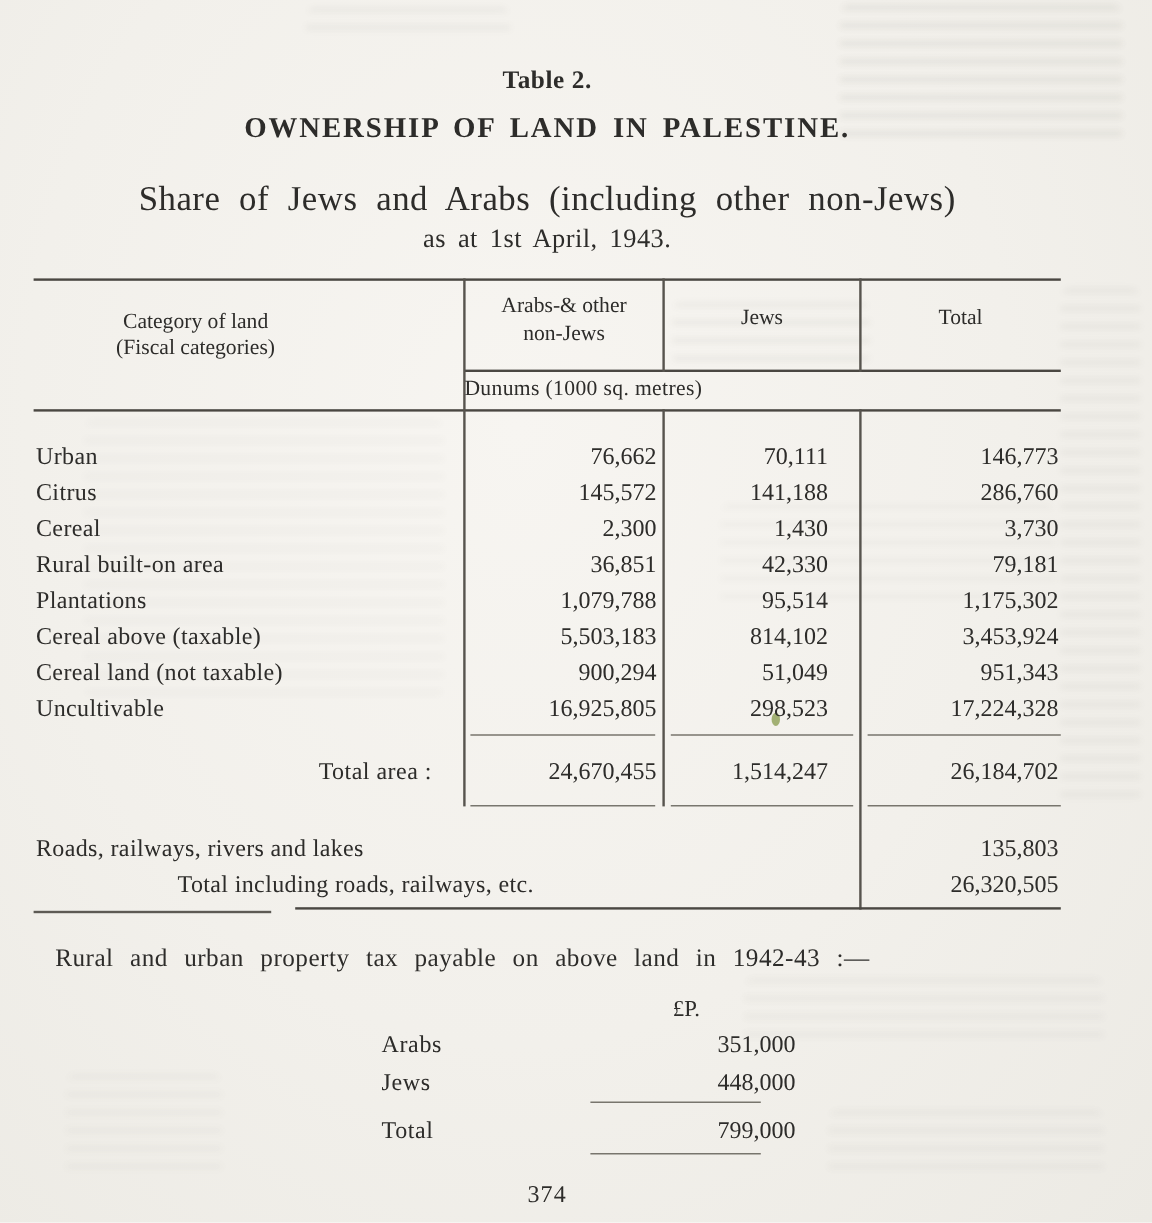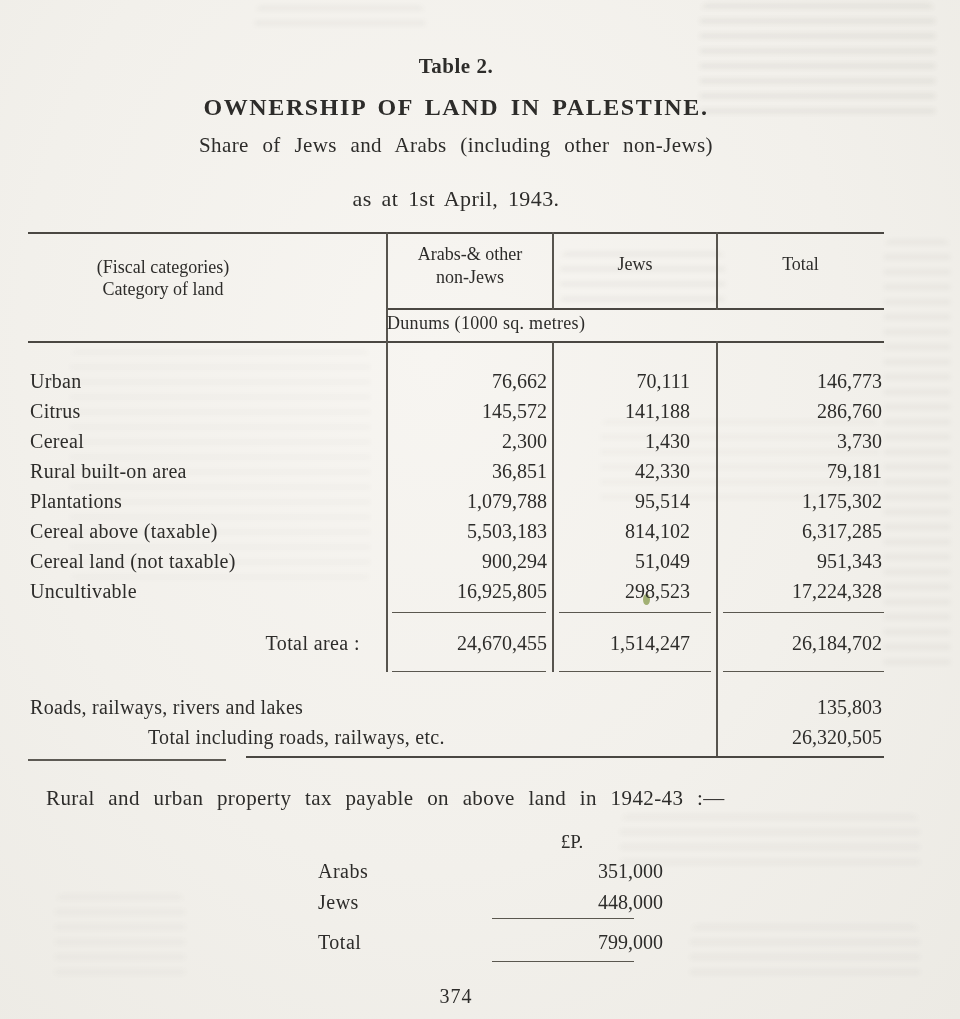--- a/index.html
+++ b/index.html
@@ -12,21 +12,21 @@
   }
   .abs{position:absolute;}
   .ctr{text-align:center;}
   
   .hr{position:absolute;height:2px;background:#4a4742;}
   .hr-thin{position:absolute;height:1px;background:#5a574f;}
   .vr{position:absolute;width:2px;background:#57544e;}
   
   .table-label{left:0;top:54px;width:912px;font-size:21px;font-weight:bold;letter-spacing:.5px;}
   .main-title{left:0;top:94px;width:912px;font-size:24px;font-weight:bold;letter-spacing:1.6px;word-spacing:4px;}
-  .sub1{left:0;top:133px;width:912px;font-size:21px;word-spacing:8px;letter-spacing:.4px;}
+  .sub1{left:0;top:150px;width:912px;font-size:29px;word-spacing:8px;letter-spacing:.4px;}
   .sub2{left:0;top:186px;width:912px;font-size:22px;word-spacing:4px;letter-spacing:.4px;}
   
   .cat-head{left:28px;top:256px;width:270px;font-size:18px;line-height:22px;text-align:center;}
   .arabs-head{left:387px;top:243px;width:166px;font-size:18px;line-height:23px;text-align:center;}
   .jews-head{left:553px;top:254px;width:164px;font-size:18px;text-align:center;}
   .total-head{left:717px;top:254px;width:167px;font-size:18px;text-align:center;}
   .units-head{left:387px;top:313px;width:497px;font-size:18px;letter-spacing:.3px;}
   
   .trow{position:absolute;left:28px;width:856px;height:30px;font-size:20px;line-height:30px;font-family:Liberation Serif, serif;}
   .trow span{position:absolute;top:0;height:100%;}
@@ -77,22 +77,22 @@
   <div class="hr" style="left:28px;top:232px;width:856px;"></div>
   <div class="hr" style="left:387px;top:308px;width:497px;"></div>
   <div class="hr" style="left:28px;top:341px;width:856px;"></div>
   <div class="vr" style="left:386px;top:232px;height:440px;"></div>
   <div class="vr" style="left:552px;top:232px;height:78px;"></div>
   <div class="vr" style="left:552px;top:341px;height:331px;"></div>
   <div class="vr" style="left:716px;top:232px;height:78px;"></div>
   <div class="vr" style="left:716px;top:341px;height:417px;"></div>
 
   <div class="abs cat-head">
+    <div>Category of land</div>
     <div>(Fiscal categories)</div>
-    <div>Category of land</div>
   </div>
   <div class="abs arabs-head">
     <div>Arabs-&amp; other</div>
     <div>non-Jews</div>
   </div>
   <div class="abs jews-head">Jews</div>
   <div class="abs total-head">Total</div>
   <div class="abs units-head">Dunums (1000 sq. metres)</div>
 
   <div class="trow" style="top:366px;">
@@ -122,21 +122,21 @@
   <div class="trow" style="top:486px;">
     <span class="cat">Plantations</span>
     <span class="n2">1,079,788</span>
     <span class="n3">95,514</span>
     <span class="n4">1,175,302</span>
   </div>
   <div class="trow" style="top:516px;">
     <span class="cat">Cereal above (taxable)</span>
     <span class="n2">5,503,183</span>
     <span class="n3">814,102</span>
-    <span class="n4">6,317,285</span>
+    <span class="n4">3,453,924</span>
   </div>
   <div class="trow" style="top:546px;">
     <span class="cat">Cereal land (not taxable)</span>
     <span class="n2">900,294</span>
     <span class="n3">51,049</span>
     <span class="n4">951,343</span>
   </div>
   <div class="trow" style="top:576px;">
     <span class="cat">Uncultivable</span>
     <span class="n2">16,925,805</span>

